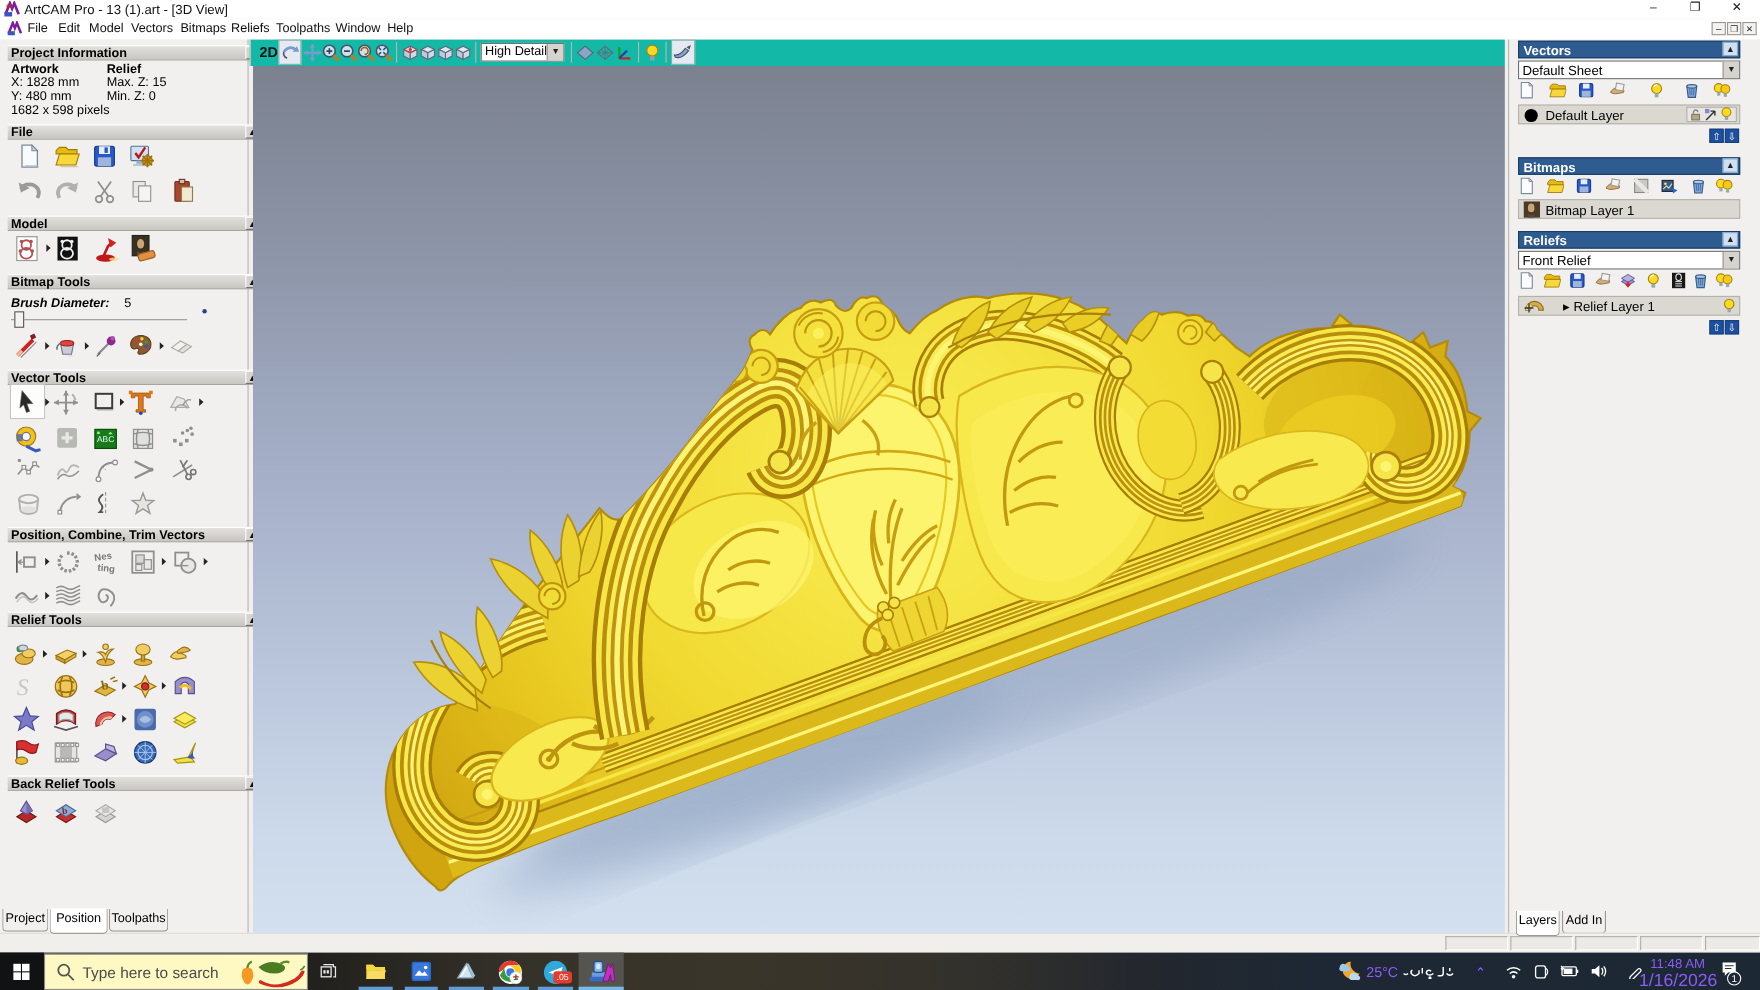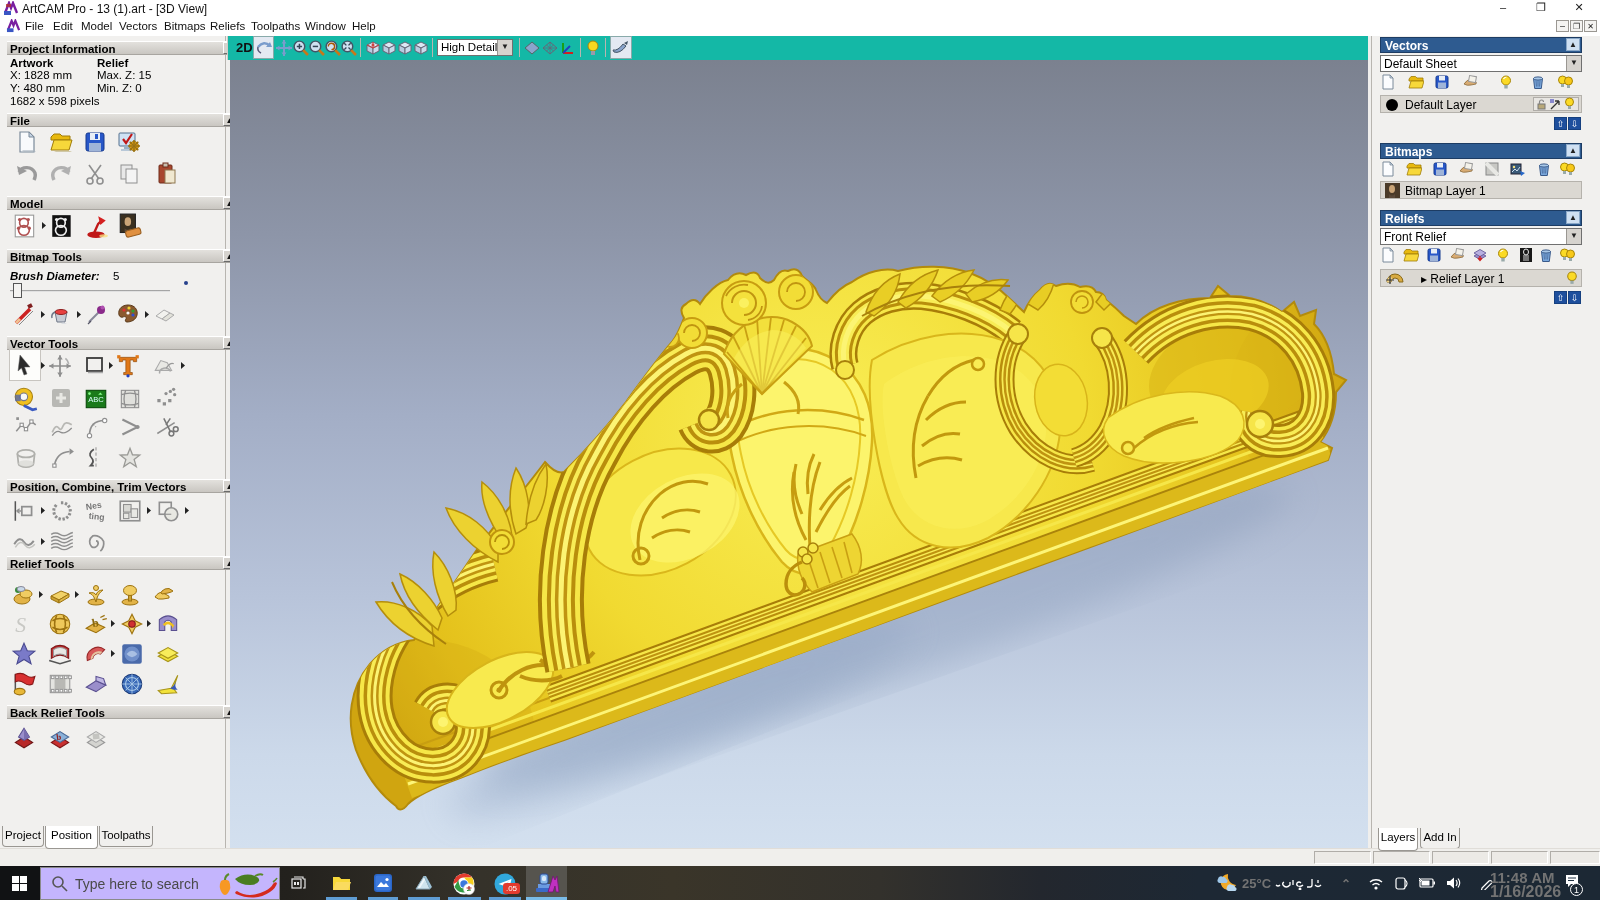--- a/index.html
+++ b/index.html
@@ -37,23 +37,23 @@
 .udbtn { position:absolute; width:13px; height:13px; background:#1e4f9d; border:1px solid #16407f; color:#fff; font-size:9px; line-height:12px; text-align:center; }
 
 .tab { position:absolute; height:21px; background:#f1f0ee; border:1px solid #9a9792; border-top:none; border-radius:0 0 4px 4px; font-size:11.5px; color:#000; text-align:center; padding-top:3px; }
 .tabon { background:#fff; height:23px; z-index:2; }
 
 #statusbar { position:absolute; left:0; top:848px; width:1600px; height:18px; background:#f0efec; border-top:1px solid #e0ddd8; }
 .scell { position:absolute; top:2px; height:13px; background:#eceae6; border:1px solid; border-color:#b0ada8 #fff #fff #b0ada8; }
 
 #taskbar { position:absolute; left:0; top:866px; width:1600px; height:34px; background:linear-gradient(90deg,#16151a 0%,#23211d 18%,#35322a 30%,#3a3529 42%,#33312c 55%,#23272e 65%,#1d2834 75%,#1c2834 100%); }
 #startbtn { position:absolute; left:0; top:866px; width:40px; height:34px; background:#111214; }
-#searchbox { position:absolute; left:40px; top:867px; width:240px; height:33px; background:#c4b5fd; border:1px solid #8a8a8a; }
+#searchbox { position:absolute; left:40px; top:867px; width:240px; height:33px; background:#fef9c3; border:1px solid #8a8a8a; }
 #searchbox .t { position:absolute; left:34px; top:8px; font-size:14px; color:#4a4a4a; }
-.tray { color:#737373; position:absolute; font-size:12px;font-weight:bold; }
+.tray { color:#8b5cf6; position:absolute; font-size:12px; }
 </style>
 </head>
 <body>
 
 <div id="titlebar">
   <svg class="abs" style="left:3px;top:1px" width="16" height="15" viewBox="0 0 16 15">
     <path d="M2 12 L6 2 L8 7 L10 2 L14 12" stroke="#7a1fa0" stroke-width="2.4" fill="none"></path>
     <rect x="1" y="10" width="7" height="4" fill="#3a56c4"></rect>
     <path d="M3 3 h5 v3 h-5 z" fill="#b03030" opacity="0.8"></path>
   </svg>
@@ -1236,20 +1236,20 @@
       <rect x="4.5" y="3.5" width="8" height="5" fill="#fff"></rect>
       <path d="M2 1 l3 3 m-3 -1 l2 2" stroke="#fff" stroke-width="1"></path>
     </svg>
     <svg class="abs" style="left:1445px;top:876px" width="16" height="14" viewBox="0 0 16 14">
       <path d="M2 5 h3 l4 -3.5 v11 l-4 -3.5 h-3 z" fill="#fff"></path>
       <path d="M11 4 a5 5 0 0 1 0 6 M13 2.5 a7.5 7.5 0 0 1 0 9" stroke="#fff" fill="none" stroke-width="1.2"></path>
     </svg>
     <svg class="abs" style="left:1480px;top:877px" width="14" height="13" viewBox="0 0 14 13">
       <path d="M2 11 l7 -7 a1.6 1.6 0 0 1 2.3 2.3 l-7 7 l-3 0.7 z" fill="none" stroke="#fff" stroke-width="1.2"></path>
     </svg>
-    <span class="tray" style="left:1490px;top:869px;font-size:15px;width:60px;text-align:right;display:inline-block;white-space:nowrap">11:48 AM</span>
+    <span class="tray" style="left:1490px;top:869px;font-size:12px;width:60px;text-align:right;display:inline-block;white-space:nowrap">11:48 AM</span>
     <span class="tray" style="left:1490px;top:883px;font-size:16px;width:60px;text-align:right;display:inline-block;white-space:nowrap">1/16/2026</span>
     <svg class="abs" style="left:1564px;top:873px" width="18" height="18" viewBox="0 0 18 18">
       <path d="M2 2 h12 v9 h-7 l-3 3 v-3 h-2 z" fill="#fff"></path>
       <path d="M4 5 h8 M4 7.5 h6" stroke="#234" stroke-width="1"></path>
     </svg>
     <div class="abs" style="left:1570px;top:883px;width:13px;height:13px;border-radius:50%;background:#1d2834;border:1.5px solid #fff;color:#fff;font-size:9px;text-align:center;line-height:13px">1</div>
   </div>
 
 </body></html>

